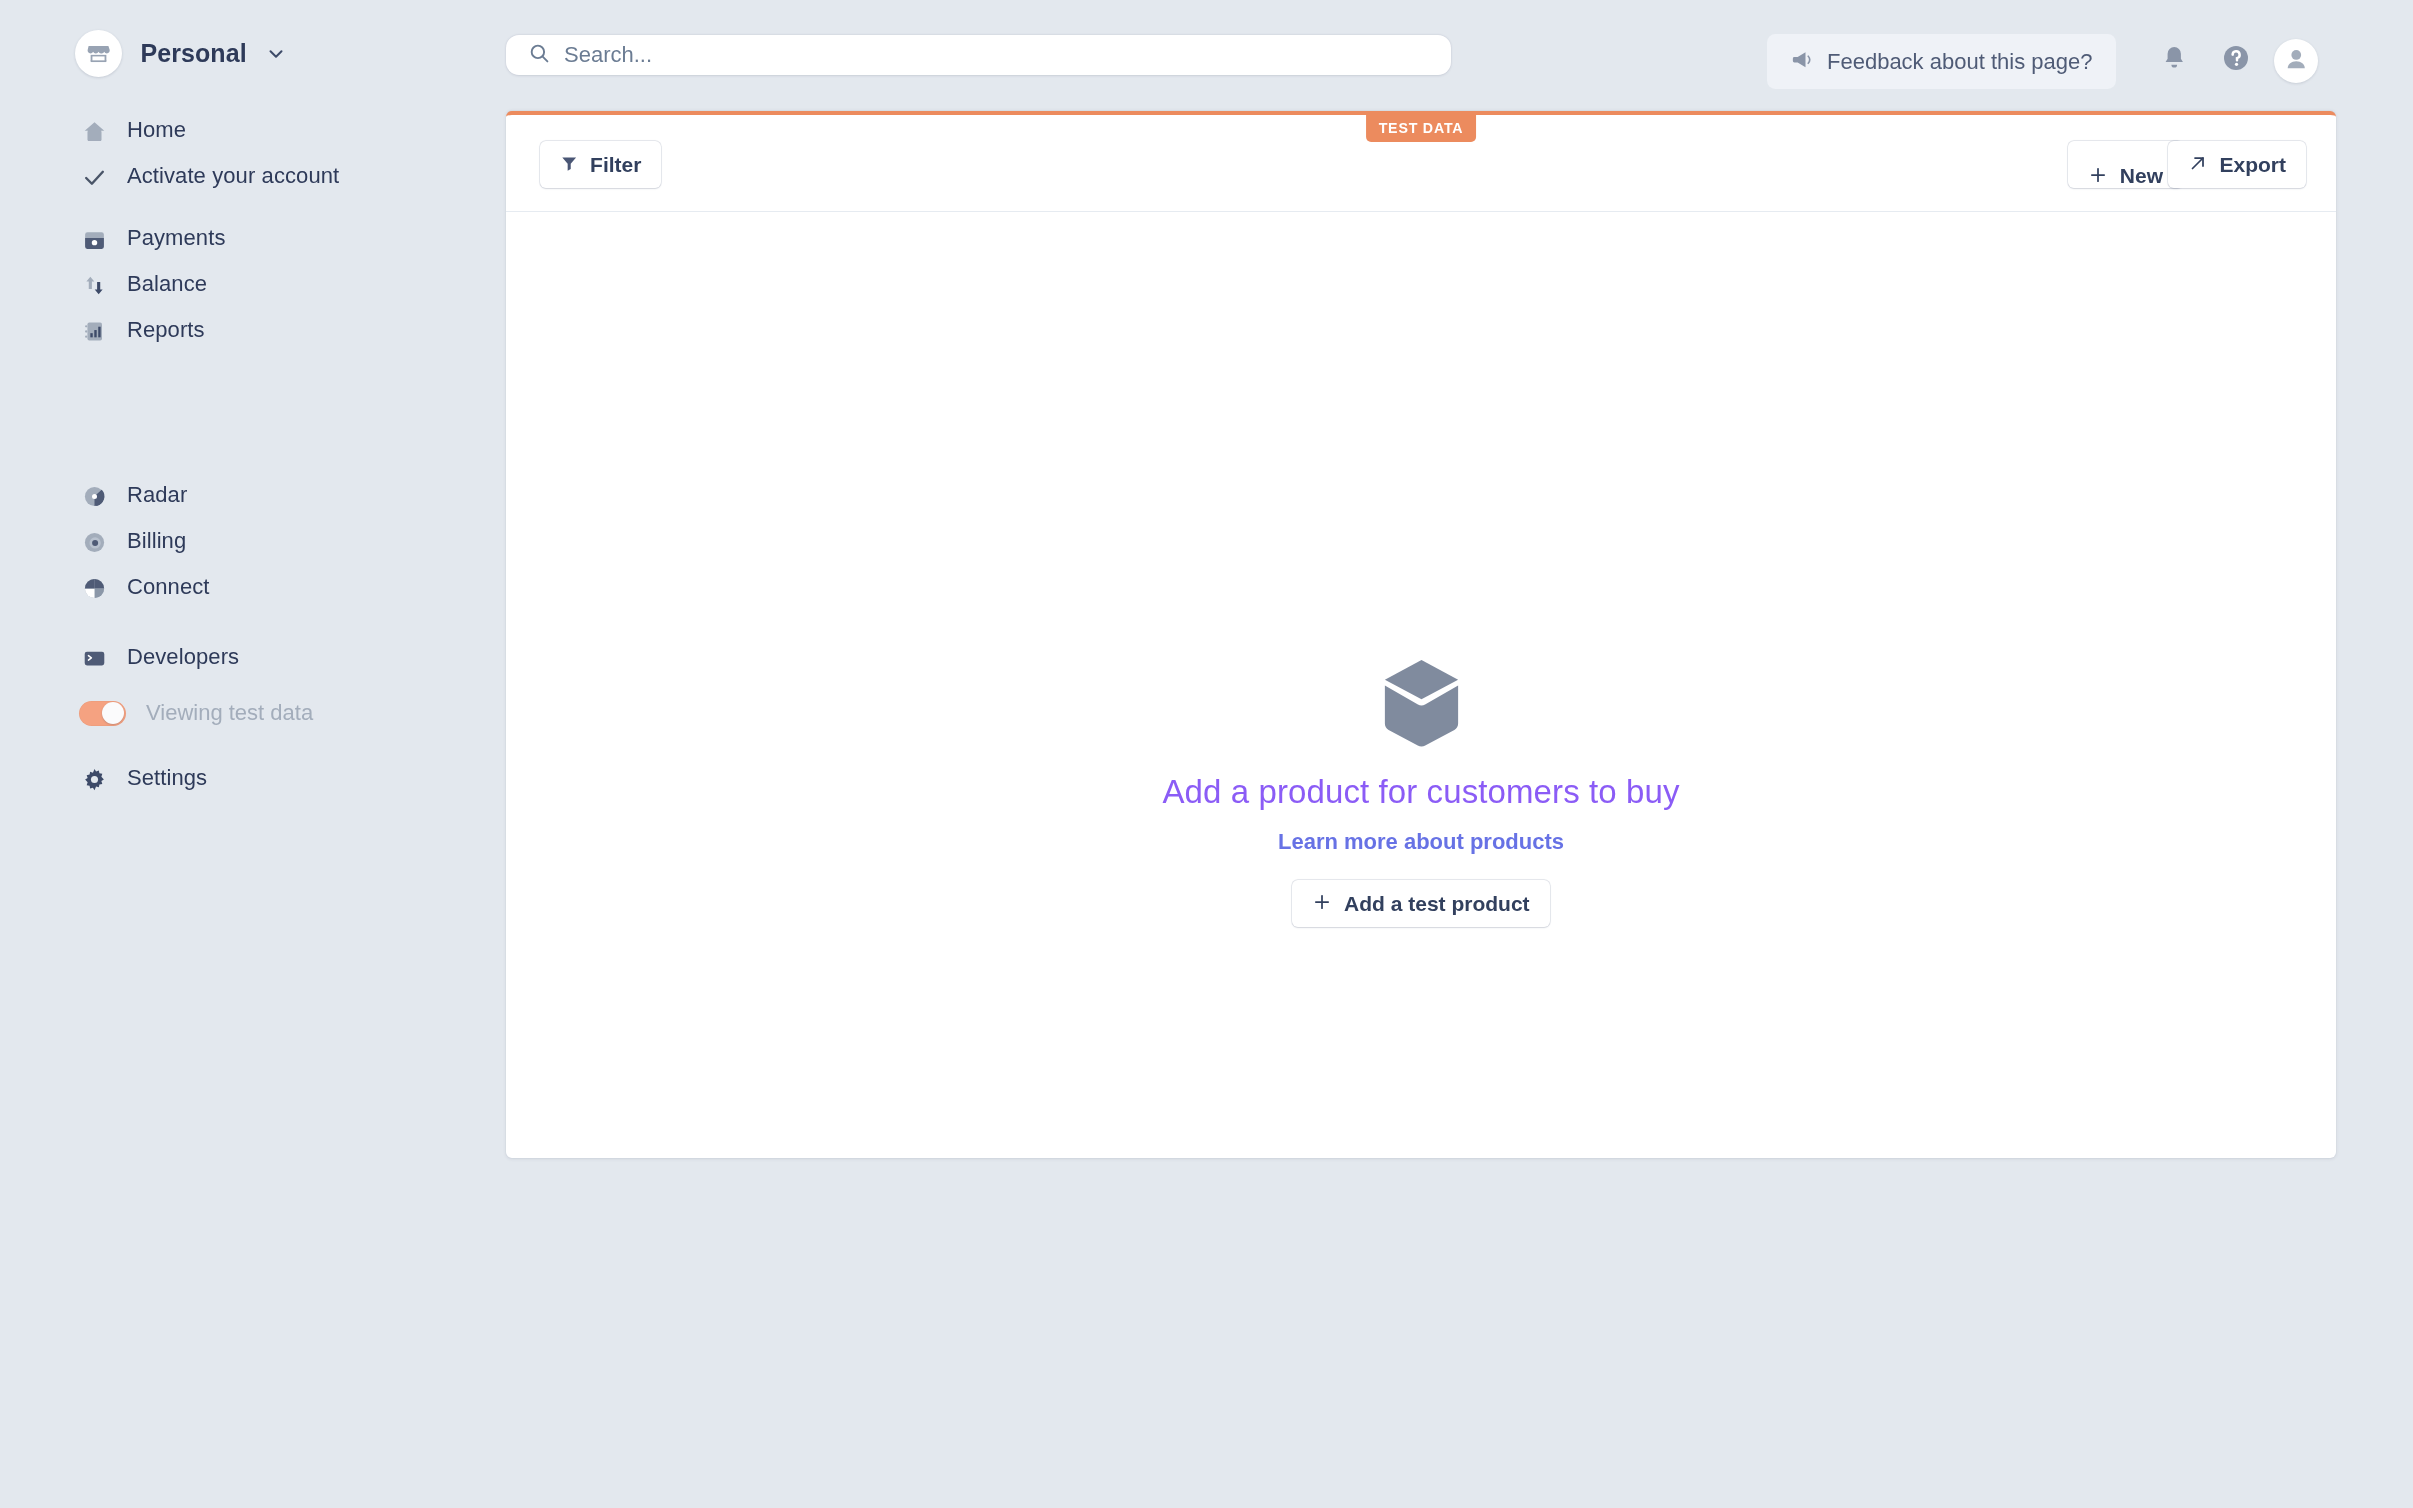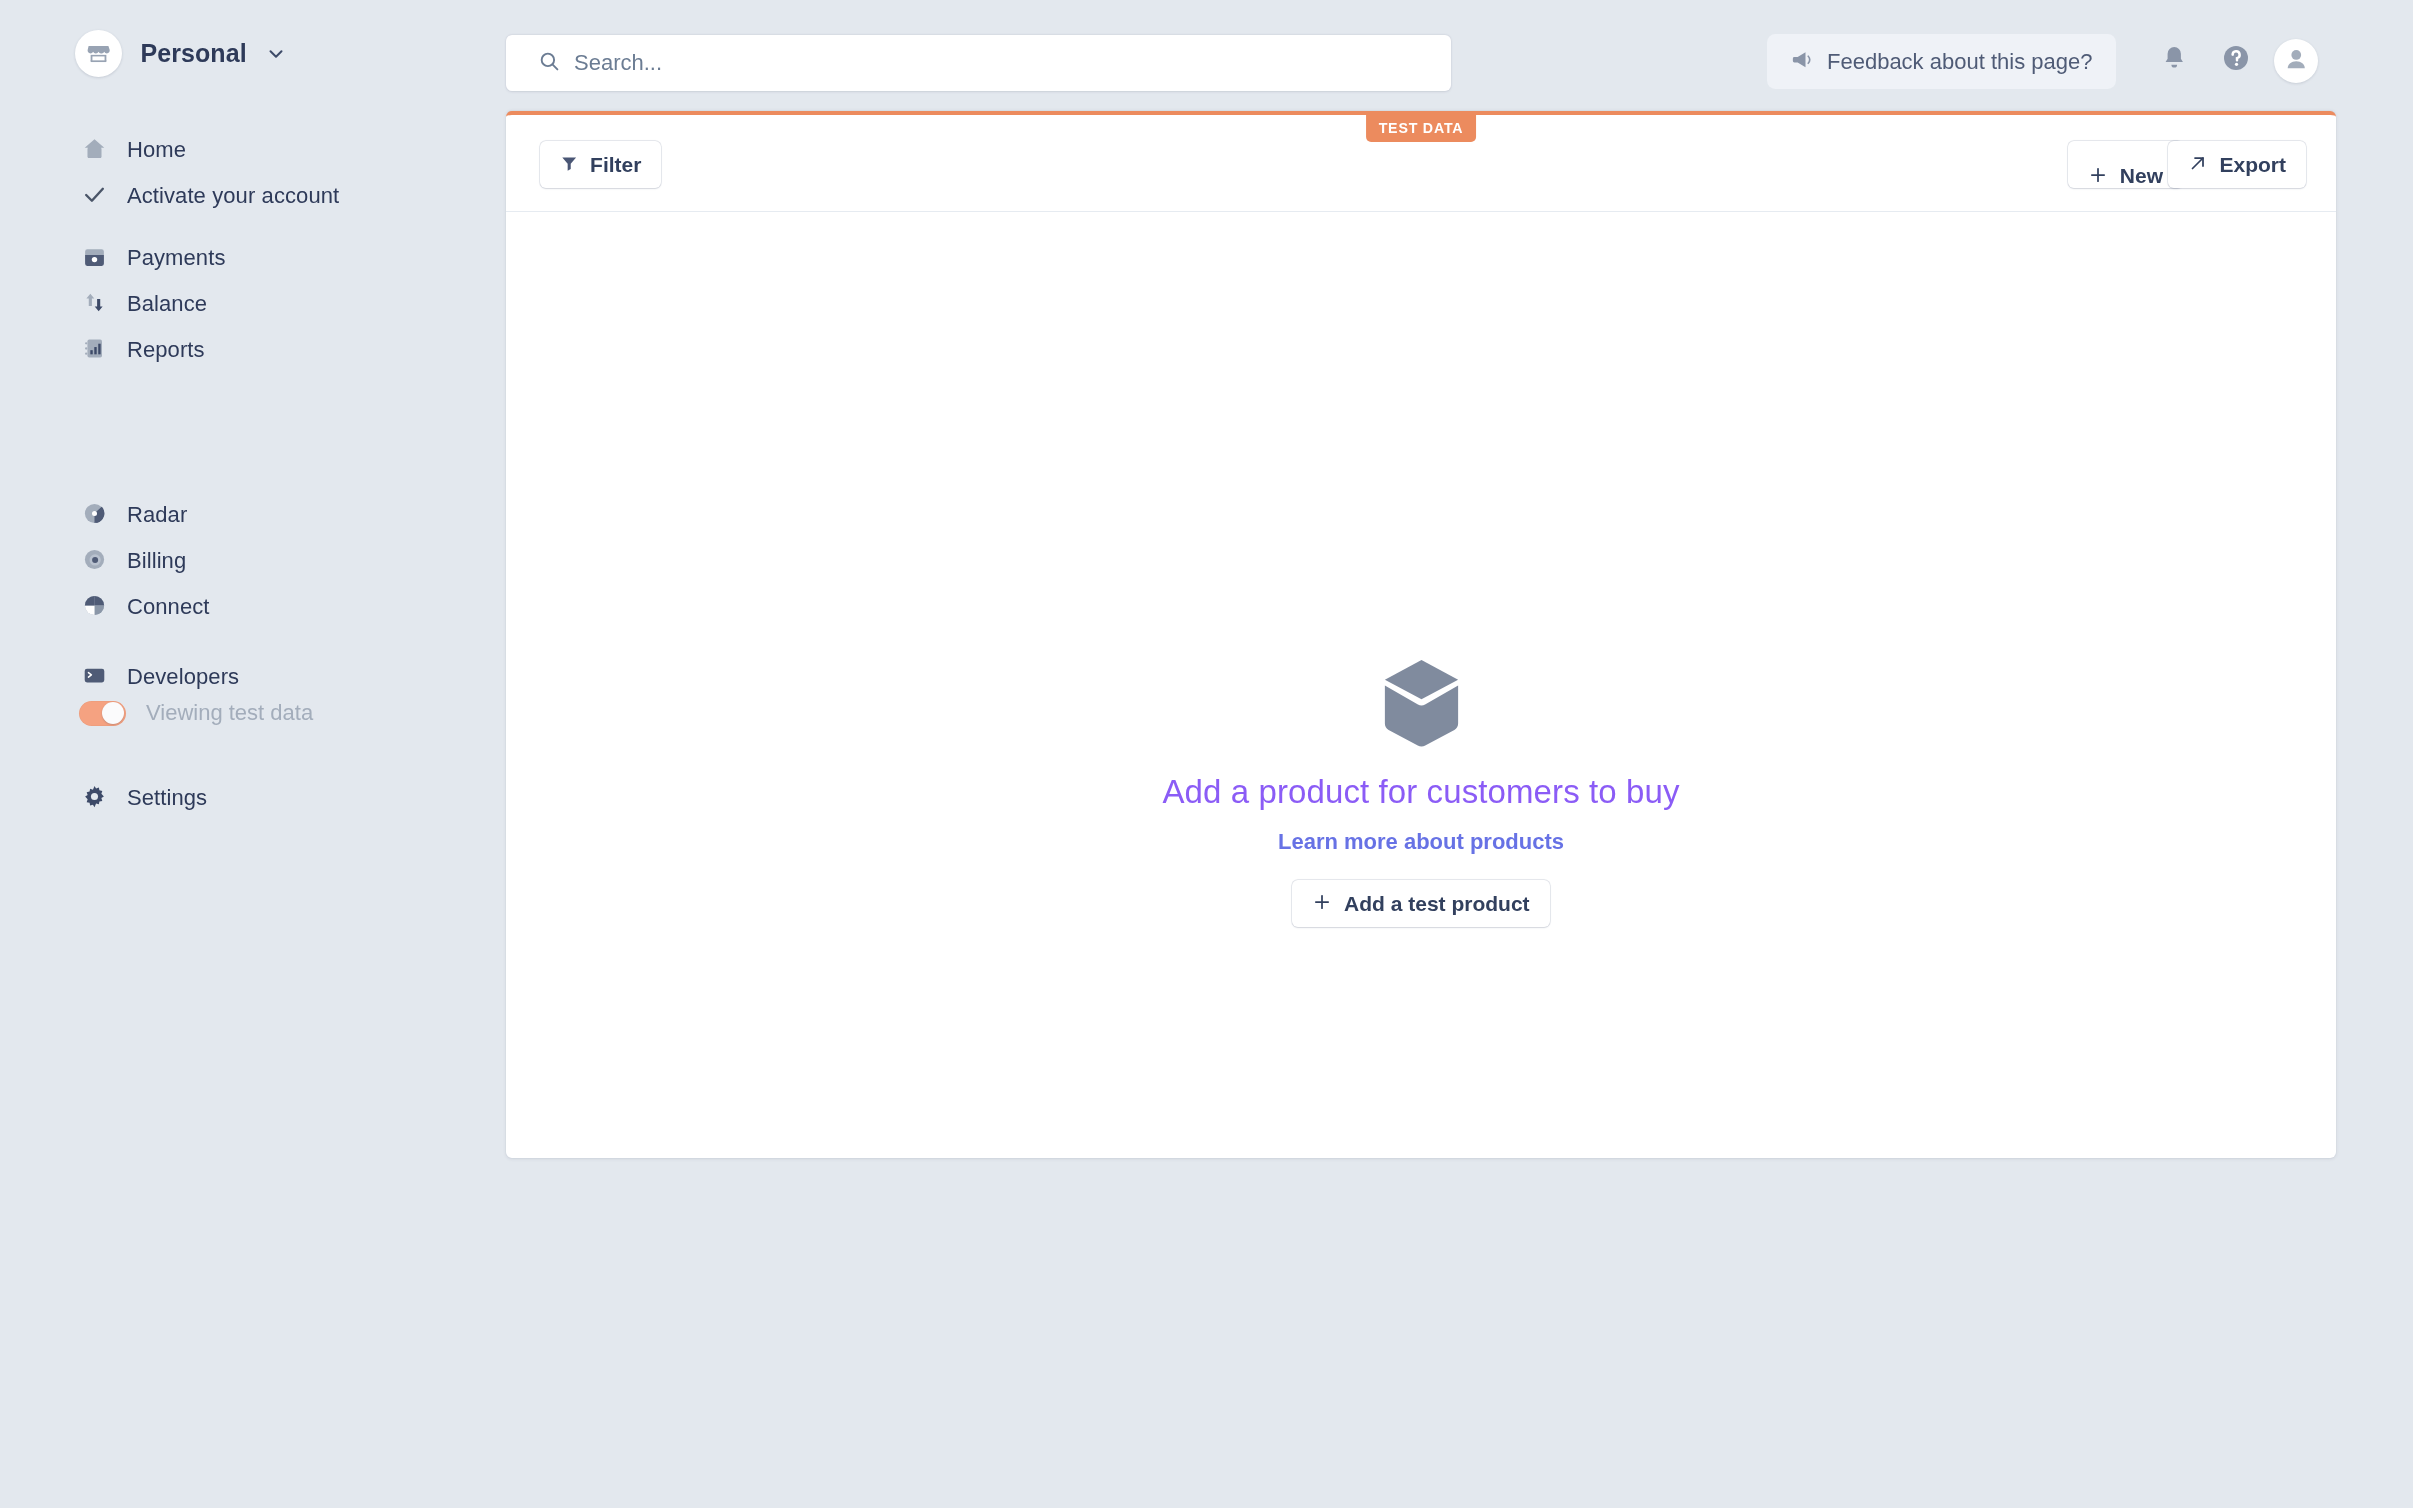--- a/index.html
+++ b/index.html
@@ -24,21 +24,21 @@
     display: flex; align-items: center; justify-content: center; flex: none;
   }
   .account-name {
     font-size: 25px; font-weight: 700; color: #2e3a59; letter-spacing: 0.1px;
     white-space: nowrap;
   }
   .chev { display: flex; align-items: center; }
 
   .nav-group { position: absolute; left: 0; width: 503px; }
   .nav-item {
-    display: flex; align-items: flex-end; height: 46px;
+    display: flex; align-items: flex-start; height: 46px;
     padding-left: 80px; cursor: pointer; text-decoration: none;
   }
   .nav-icon {
     width: 28.5px; height: 28.5px; flex: none;
     display: flex; align-items: center; justify-content: center;
     margin-right: 18.4px;
   }
   .nav-label {
     font-size: 22px; color: #2e3a59; white-space: nowrap; letter-spacing: 0.1px;
   }
@@ -54,24 +54,24 @@
     box-shadow: inset 0 0 0 0.8px rgba(0,0,0,.03);
   }
   .toggle .knob {
     position: absolute; right: 1.7px; top: 1.7px; width: 22px; height: 22px;
     border-radius: 50%; background: #fbfbfc; box-shadow: 0 0.8px 1.7px rgba(40,50,80,.25);
   }
   .testdata-label { font-size: 22px; color: #a3adbb; white-space: nowrap; }
 
   
   .search-box {
-    position: absolute; left: 506px; top: 35px; width: 945px; height: 56px;
-    background: #ffffff; border-radius: 6px;
+    position: absolute; left: 506px; top: 35px; width: 945px; height: 40px;
+    background: #ffffff; border-radius: 13px;
     box-shadow: 0 0.8px 2.5px rgba(60,70,100,.13), 0 0 0 0.8px rgba(150,160,180,.07);
-    display: flex; align-items: center; padding-left: 32px; gap: 13.4px; cursor: text;
+    display: flex; align-items: center; padding-left: 22px; gap: 13.4px; cursor: text;
   }
   .search-placeholder { font-size: 22px; color: #6b7c93; }
 
   .feedback-btn {
     position: absolute; left: 1767px; top: 34px; height: 55px;
     background: #eff2f7; border-radius: 8.4px;
     display: flex; align-items: center; gap: 13px; padding: 0 23.5px; cursor: pointer;
   }
   .feedback-label { font-size: 22px; color: #4f5b76; white-space: nowrap; }
 

